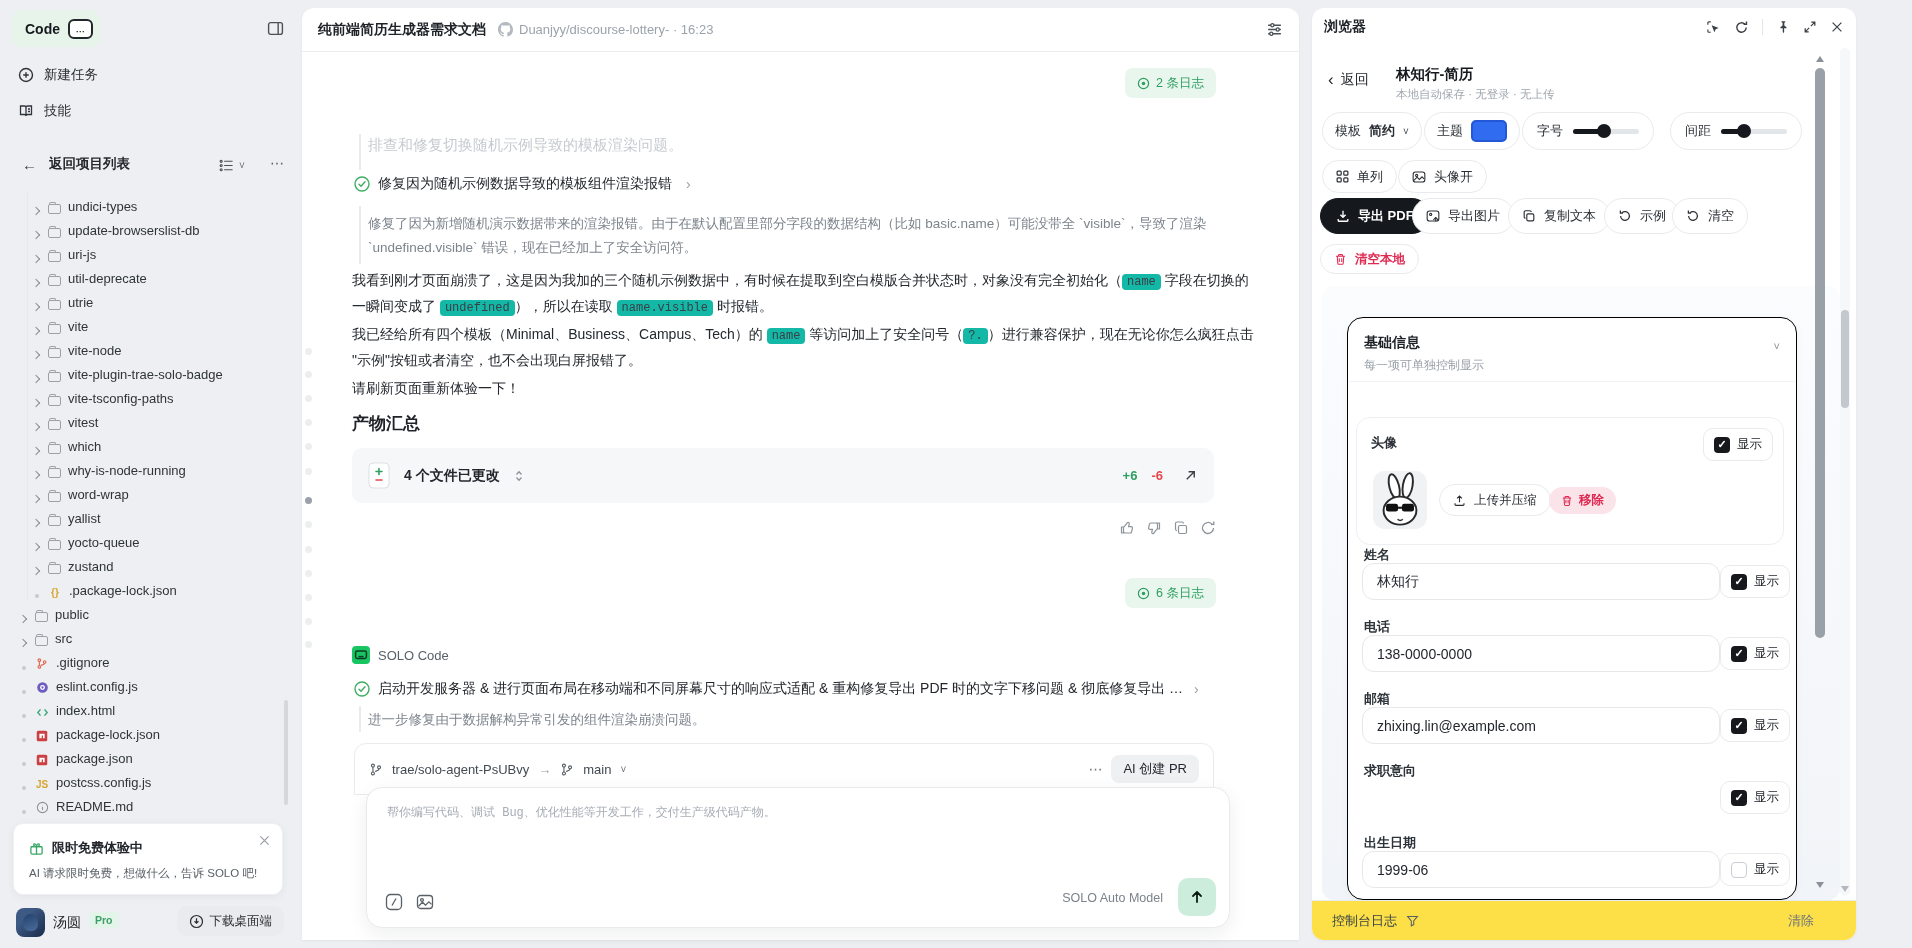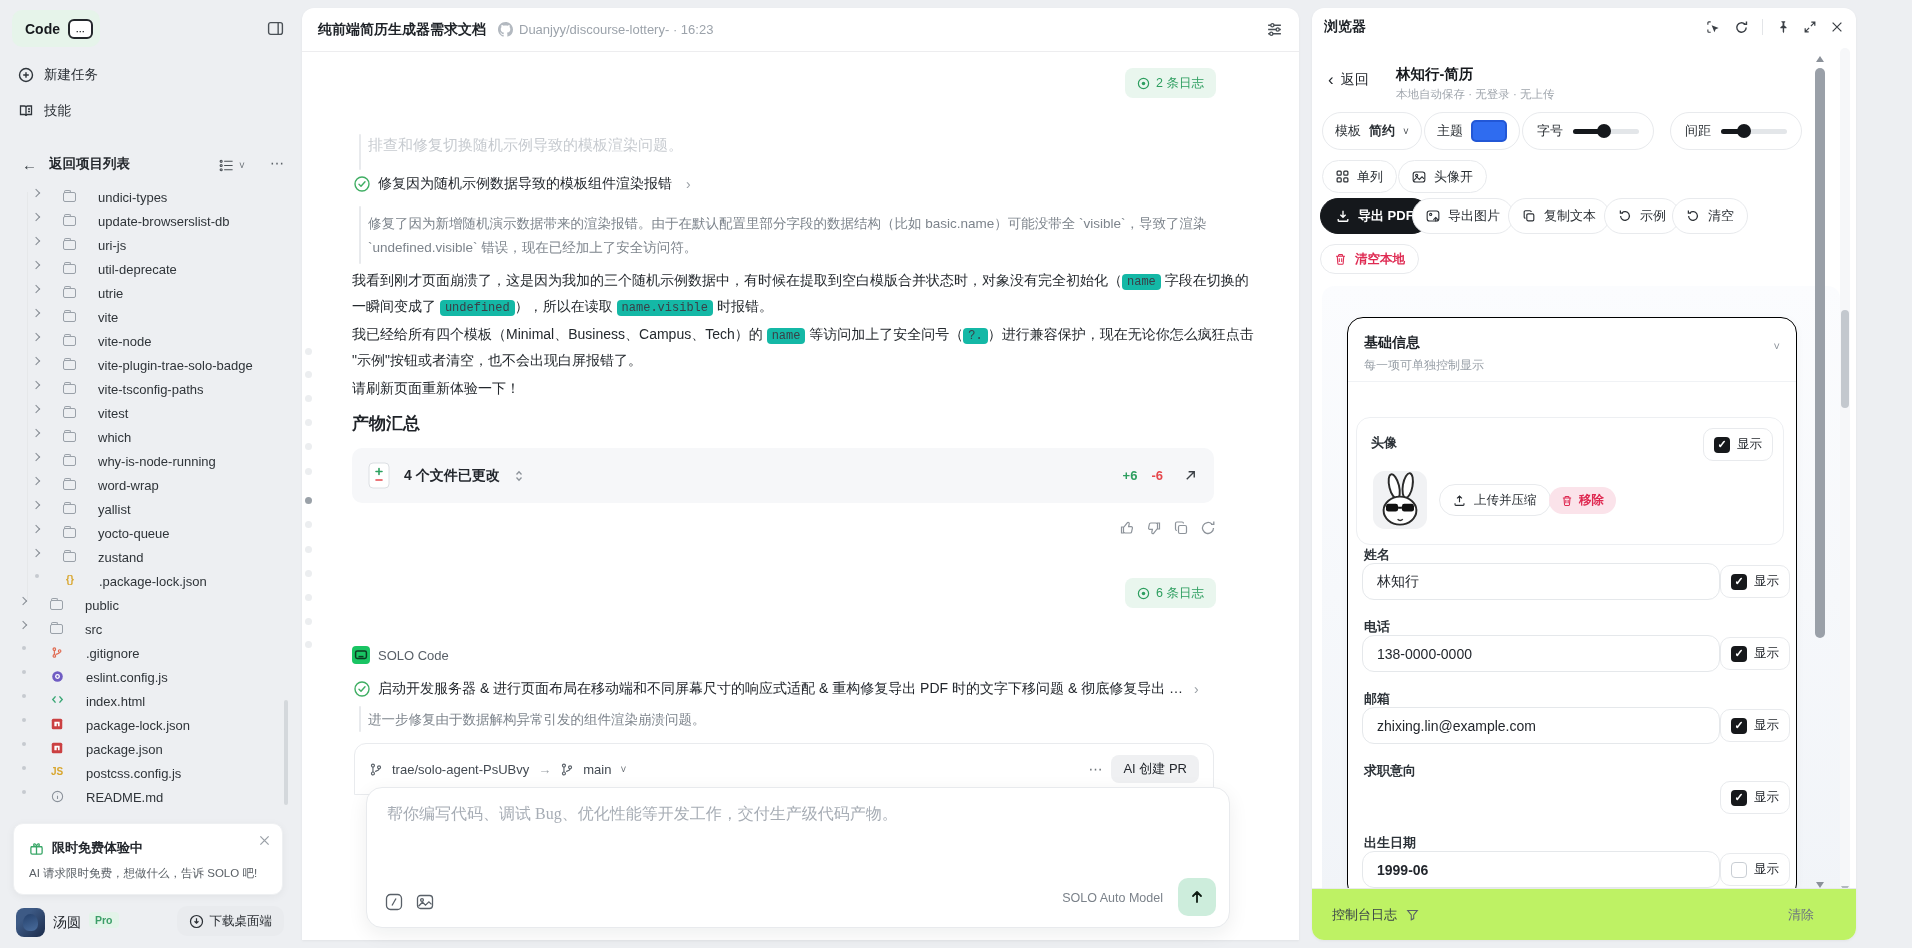--- a/index.html
+++ b/index.html
@@ -7,21 +7,21 @@
 body{background:#edeff2;font-family:"Liberation Sans",sans-serif;color:#23272d;position:relative;overflow:hidden}
 .ab{position:absolute}
 svg{display:block;flex:none}
 
 #sidebar{position:absolute;left:0;top:0;width:295px;height:948px}
 .chip{position:absolute;left:12px;top:10px;height:37px;background:#e6f4ea;border-radius:10px;display:flex;align-items:center;gap:8px;padding:0 7px 0 13px;cursor:pointer}
 .chip .t{font-size:14px;font-weight:bold;color:#15181c}
 .chipbox{width:25px;height:20px;background:#fff;border:2px solid #23272b;border-radius:6px;display:flex;align-items:flex-end;justify-content:center;font-size:9px;font-weight:bold;color:#23272b;line-height:10px}
 .navrow{position:absolute;left:18px;display:flex;align-items:center;gap:10px;font-size:13.5px;color:#2b3036;cursor:pointer}
 .backrow{position:absolute;left:22px;top:155px;display:flex;align-items:center;gap:12px;font-size:13.5px;font-weight:bold;color:#24282d;cursor:pointer}
-.trow{display:flex;align-items:flex-start;height:24px;font-size:13px;color:#2f3439;gap:22px;cursor:pointer;white-space:nowrap}
+.trow{display:flex;align-items:flex-end;height:24px;font-size:13px;color:#2f3439;gap:7px;cursor:pointer;white-space:nowrap}
 .l2{padding-left:33px}.l1{padding-left:20px}
 .chev{width:6px;height:6px;border-right:1.4px solid #868c93;border-bottom:1.4px solid #868c93;transform:rotate(-45deg);flex:none;margin-right:2px}
 .folder{width:13px;height:10px;border:1.3px solid #9aa1a9;border-radius:2px;position:relative;flex:none;margin-top:2px}
 .folder::before{content:"";position:absolute;top:-3.4px;left:0px;width:5px;height:2px;border:1.3px solid #9aa1a9;border-bottom:none;border-radius:2px 2px 0 0}
 .fdot{width:4px;height:4px;border-radius:50%;background:#c6cad0;flex:none;margin:0 2px}
 .fico{width:14px;display:flex;justify-content:center;flex:none}
 .promo{position:absolute;left:13px;top:823px;width:270px;height:72px;background:#fff;border:1px solid #eef0f2;border-radius:10px;box-shadow:0 2px 8px rgba(20,24,28,.05)}
 .pill-pro{background:#e3f4e9;color:#3c9f68;font-size:10.5px;font-weight:bold;border-radius:4px;padding:2px 6px}
 .dlbtn{position:absolute;right:11px;top:906px;height:30px;background:#e9ebee;border-radius:10px;display:flex;align-items:center;gap:6px;padding:0 12px;font-size:12.5px;color:#2b2f34;cursor:pointer}
 
@@ -31,21 +31,21 @@
 .gline{position:absolute;left:57px;width:2px;background:#e8eaed;border-radius:1px}
 .checkrow{position:absolute;left:52px;display:flex;align-items:center;gap:8px;font-size:14px;color:#23272d;white-space:nowrap;cursor:pointer}
 .graytxt{position:absolute;left:66px;font-size:13.5px;color:#7d848c;white-space:nowrap}
 .para{position:absolute;left:50px;font-size:14px;color:#24292e;white-space:nowrap}
 .para code,.graytxt code{background:#14b8a6;border-radius:4px;padding:1px 5px;font-family:Liberation Mono, monospace;font-size:12px;color:#394048}
 .tdot{position:absolute;left:3px;width:7px;height:7px;border-radius:50%;background:#eceef0}
 .filecard{position:absolute;left:50px;top:440px;width:862px;height:55px;background:#f6f7f9;border-radius:10px;display:flex;align-items:center;padding:0 16px;gap:14px;cursor:pointer}
 .acticons{position:absolute;top:512px;right:83px;display:flex;gap:11px;cursor:pointer}
 .branchcard{position:absolute;left:52px;top:735px;width:860px;height:52px;border:1px solid #e9ebee;border-radius:12px 12px 0 0;background:#fff;display:flex;align-items:center;padding:0 14px;gap:9px;font-size:13px;color:#434a52}
 .inputbox{position:absolute;left:64px;top:779px;width:864px;height:141px;background:#fff;border:1px solid #e8eaed;border-radius:16px;box-shadow:0 6px 20px rgba(20,24,28,.07);z-index:3}
-.inputbox textarea{position:absolute;left:20px;top:16px;right:20px;height:70px;border:none;outline:none;resize:none;font-family:Liberation Serif, serif;font-size:16px;color:#23272d;background:transparent}
+.inputbox textarea{position:absolute;left:20px;top:16px;right:20px;height:70px;border:none;outline:none;resize:none;font-family:Liberation Mono, monospace;font-size:12px;color:#23272d;background:transparent}
 .inputbox textarea::placeholder{color:#a7adb5}
 .prbtn{height:28px;background:#eff0f2;border:none;border-radius:8px;font-size:13px;color:#23272d;padding:0 12px;font-family:"Liberation Sans",sans-serif;cursor:pointer}
 .sendbtn{position:absolute;right:13px;bottom:11px;width:38px;height:38px;border-radius:10px;background:#cdeddc;display:flex;align-items:center;justify-content:center;cursor:pointer}
 
 #browser{position:absolute;left:1312px;top:8px;width:544px;height:932px;background:#fff;border-radius:12px;box-shadow:0 1px 3px rgba(16,20,24,.05)}
 .bico{cursor:pointer;display:flex;align-items:center}
 .pillrow{position:absolute;display:flex;align-items:center;gap:8px;background:#fff;border:1px solid #e8eaed;font-size:13px;color:#2a2f34;cursor:pointer}
 .slider{width:66px;height:5px;border-radius:3px;background:#e3e6e9;position:relative}
 .slider i{position:absolute;left:0;top:0;height:5px;background:#15181c;border-radius:3px}
 .slider b{position:absolute;top:-4.5px;width:14px;height:14px;border-radius:50%;background:#15181c}
@@ -656,38 +656,38 @@
         <span>显示</span>
       </div>
 
     <div class="flabel" style="top:444px">求职意向</div>
     <div class="showpill" style="left:372px;top:463px">
         <span class="cbx">✓</span>
         <span>显示</span>
       </div>
 
     <div class="flabel" style="top:516px">出生日期</div>
-    <input class="finput" style="top: 533px; font-weight: bold;" value="1999-06">
+    <input class="finput" style="top: 533px;" value="1999-06">
     <div class="showpill" style="left:372px;top:535px">
         <span class="cbx un"></span>
         <span>显示</span>
       </div>
   </div>
 
   <div style="position:absolute;left:502px;top:44px;width:12px;bottom:48px">
     <div class="sb-arrow" style="position:absolute;left:2px;top:4px;border-bottom:6px solid #8b9199"></div>
     <div style="position:absolute;left:1px;top:16px;width:10px;height:570px;background:#9aa0a8;border-radius:5px"></div>
     <div class="sb-arrow" style="position:absolute;left:2px;bottom:4px;border-top:6px solid #8b9199"></div>
   </div>
 
   <div style="position:absolute;left:528px;top:40px;width:10px;bottom:44px;background:#f6f7f9;border-radius:5px">
     <div style="position:absolute;left:1px;top:262px;width:8px;height:98px;background:#c3c8ce;border-radius:4px"></div>
     <div class="sb-arrow" style="position:absolute;left:1px;bottom:4px;border-top:6px solid #b2b8bf"></div>
   </div>
 
-  <div style="position:absolute;left:0;right:0;bottom:0;height:52px;border-top:1px solid #e8eaec;display:flex;align-items:center;padding:16px 20px;background:#bef264;border-radius:0 0 12px 12px">
+  <div style="position:absolute;left:0;right:0;bottom:0;height:40px;border-top:1px solid #e8eaec;display:flex;align-items:center;padding:16px 20px;background:#fde047;border-radius:0 0 12px 12px">
     <span style="font-size:13px;color:#374047">控制台日志</span>
     <svg style="margin-left:9px" width="13" height="13" viewBox="0 0 16 16" fill="none" stroke="#586068" stroke-width="1.3">
         <path d="M2 3h12L9.5 8.5V13l-3 1.5V8.5z"></path>
       </svg>
     <span style="margin-left:auto;margin-right:22px;font-size:13px;color:#6b7280;cursor:pointer">清除</span>
   </div>
 </div>
 
 </body></html>

